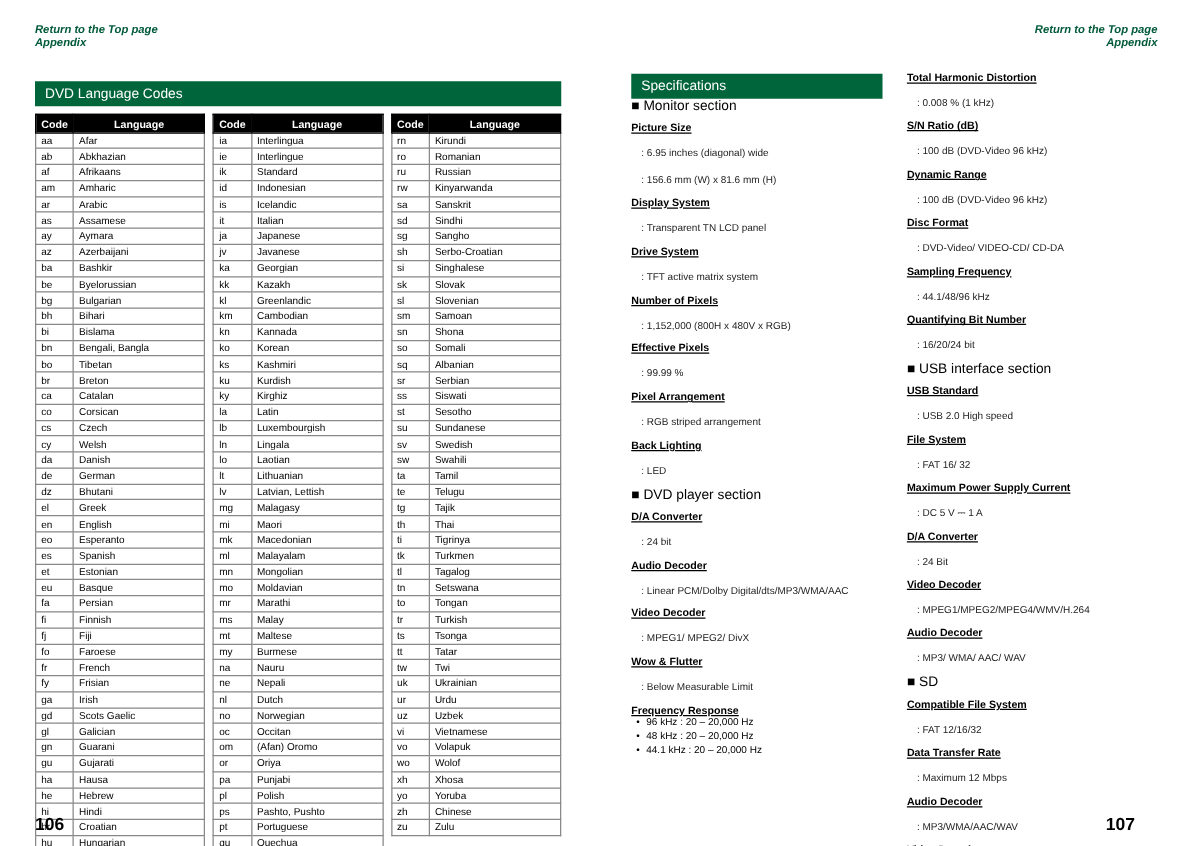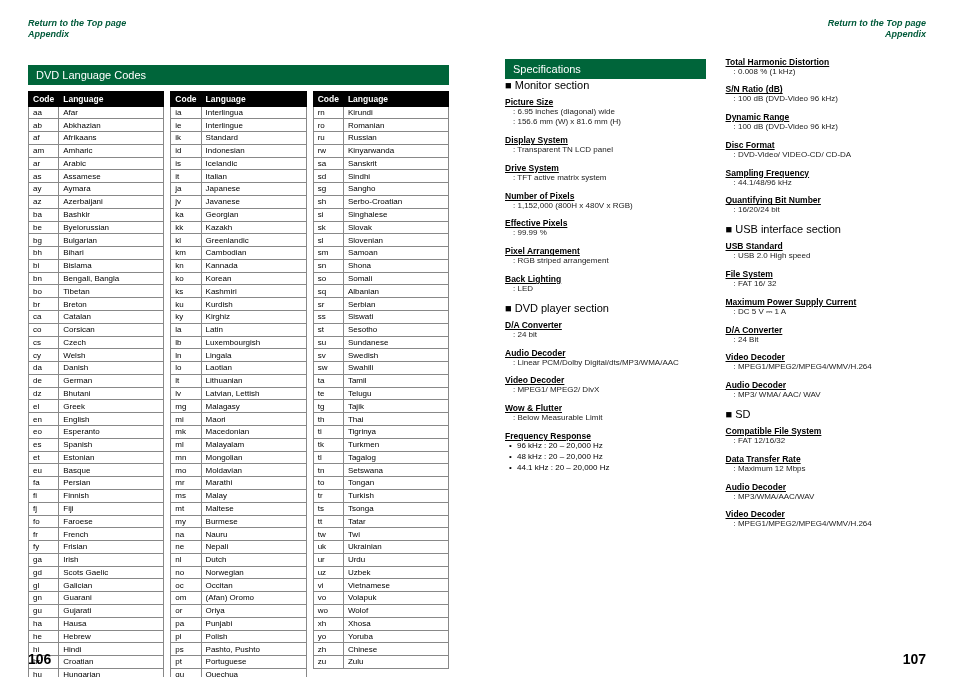--- a/index.html
+++ b/index.html
@@ -45,40 +45,40 @@
   table.lang {
     border-collapse: collapse;
     width: 100%;
     font-size: 8px;
   }
   table.lang th {
     background: #000;
     color: #fff;
     font-weight: bold;
     padding: 2px 4px;
-    text-align: left;
+    text-align: center;
     border: 1px solid #000;
     font-size: 8.5px;
   }
   table.lang th:first-child { width: 26px; text-align: center; }
   table.lang td {
     padding: 1.3px 4px;
     border: 1px solid #888;
     line-height: 1.15;
   }
   table.lang td:first-child { width: 26px; }
 
   .page-number {
     position: absolute;
     bottom: 10px;
     font-size: 14px;
     font-weight: bold;
   }
   .page-left .page-number { left: 28px; }
-  .page-right .page-number { right: 28px; }
+  .page-right .page-number { right: 46px; }
 
   .specs-outer {
     display: flex;
     gap: 20px;
     margin-top: -6px;
   }
   .specs-col { flex: 1; }
 
   .spec-section-head {
     font-size: 11px;
@@ -87,20 +87,21 @@
   }
   .spec-section-head .sq { font-family: sans-serif; }
 
   .spec-item { margin-bottom: 7px; }
   .spec-label { font-size: 8.5px; font-weight: bold; text-decoration: underline; }
   .spec-value {
     font-size: 8px;
     color: #222;
     padding-left: 8px;
     line-height: 1.35;
+    margin-top: 11px;
   }
   .spec-value::before {
     content: ": ";
     color: #222;
   }
   .bullet-row { font-size: 8px; padding-left: 12px; position: relative; line-height:1.35;}
   .bullet-row::before {
     content: "•";
     position: absolute;
     left: 4px;

